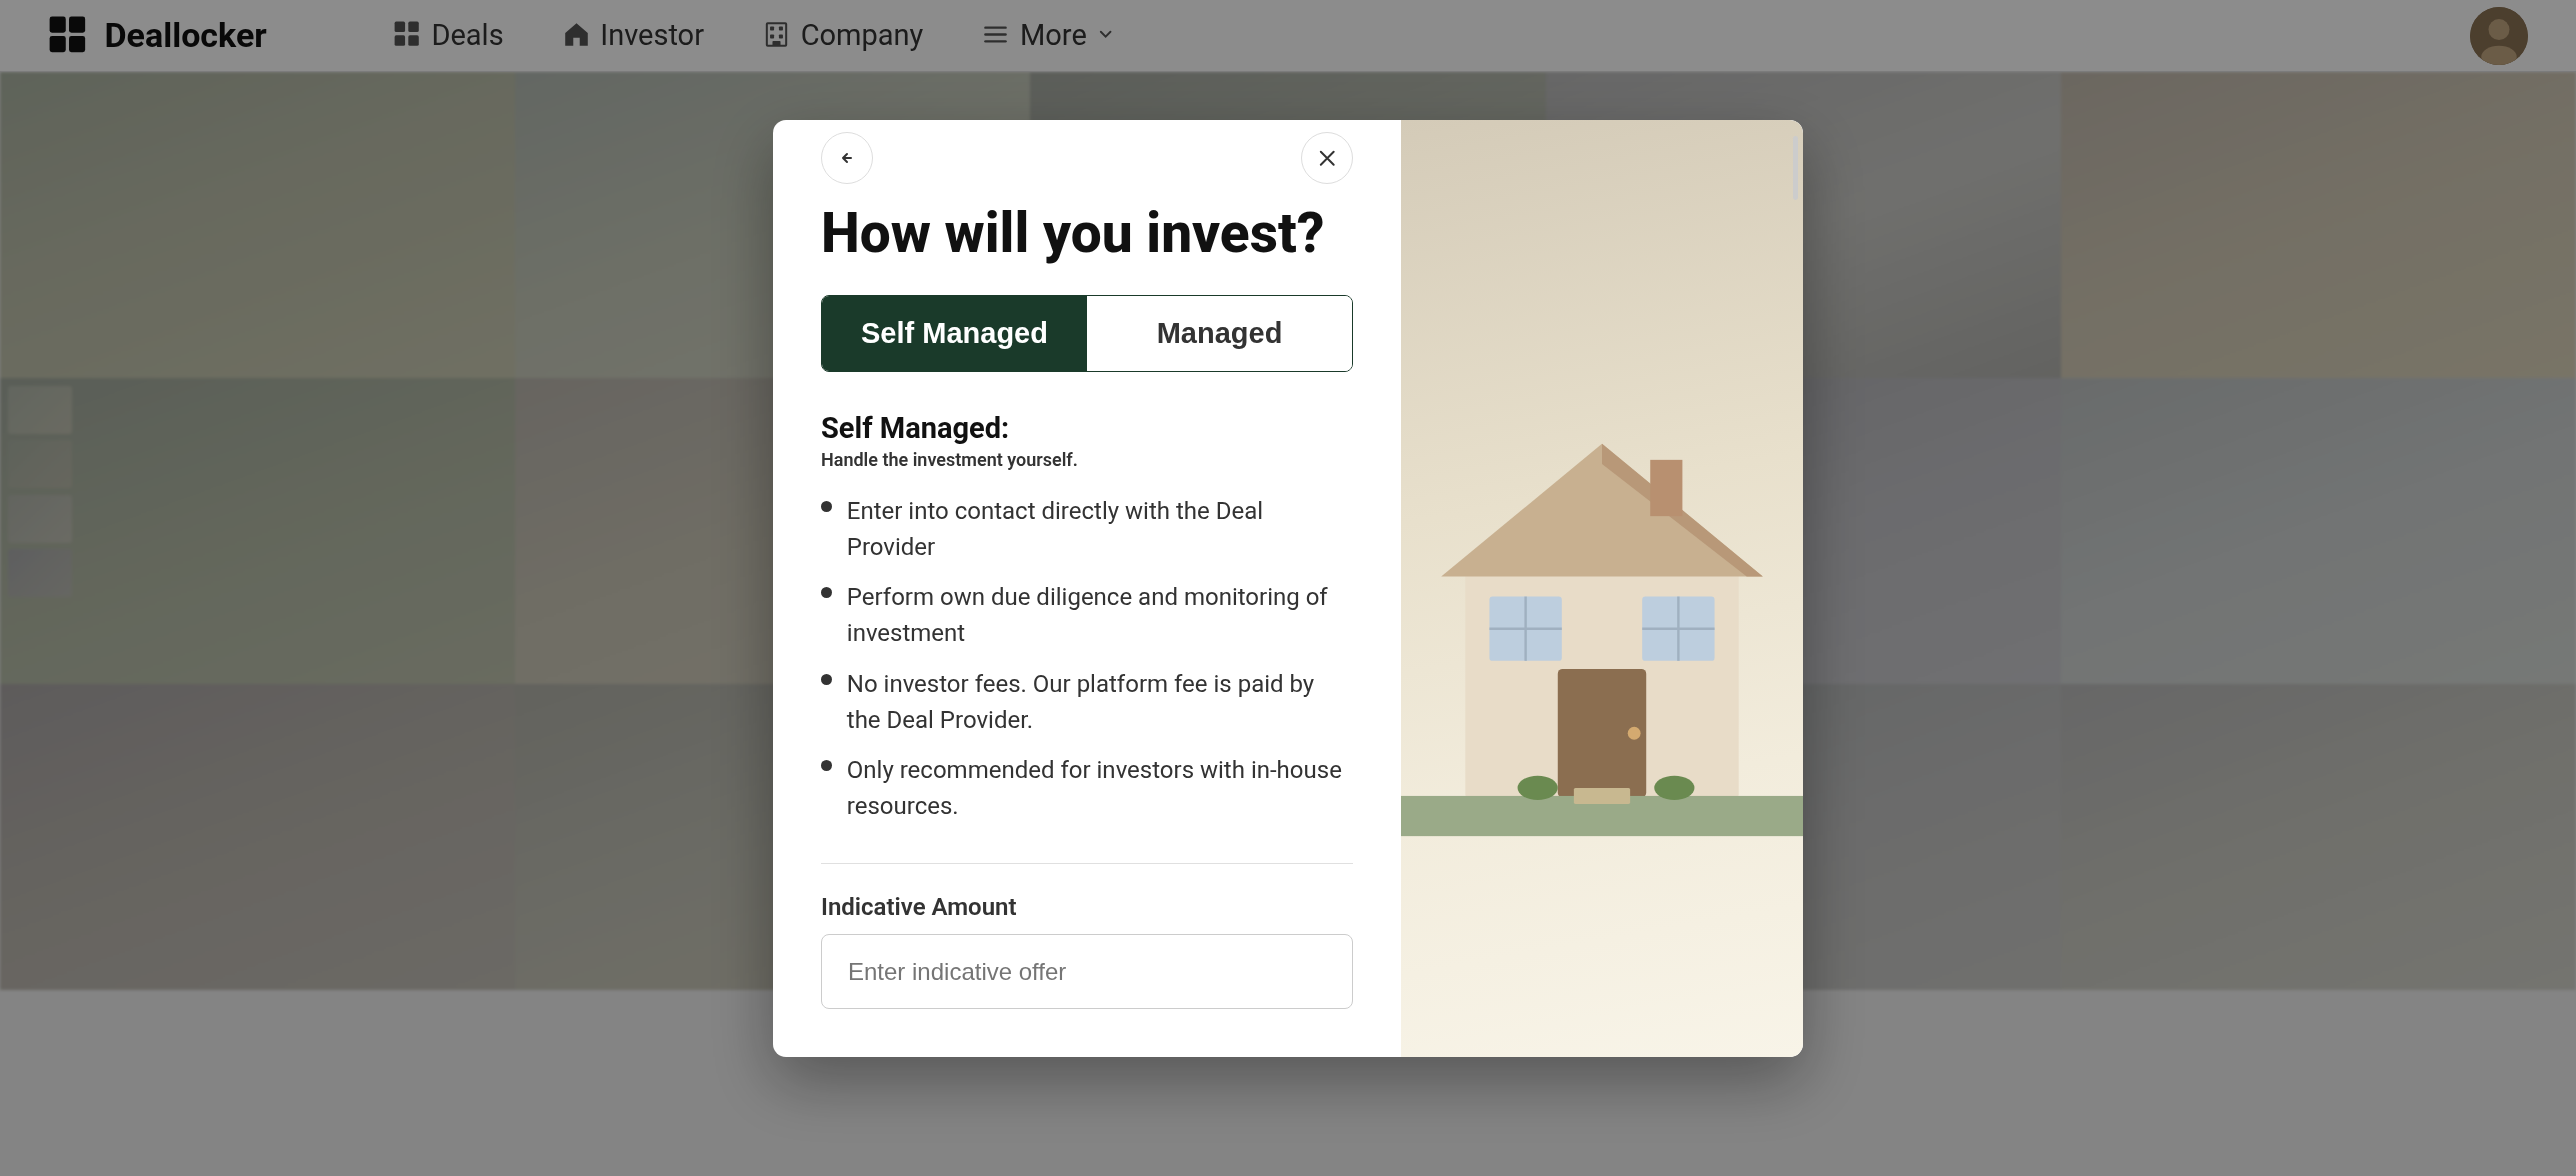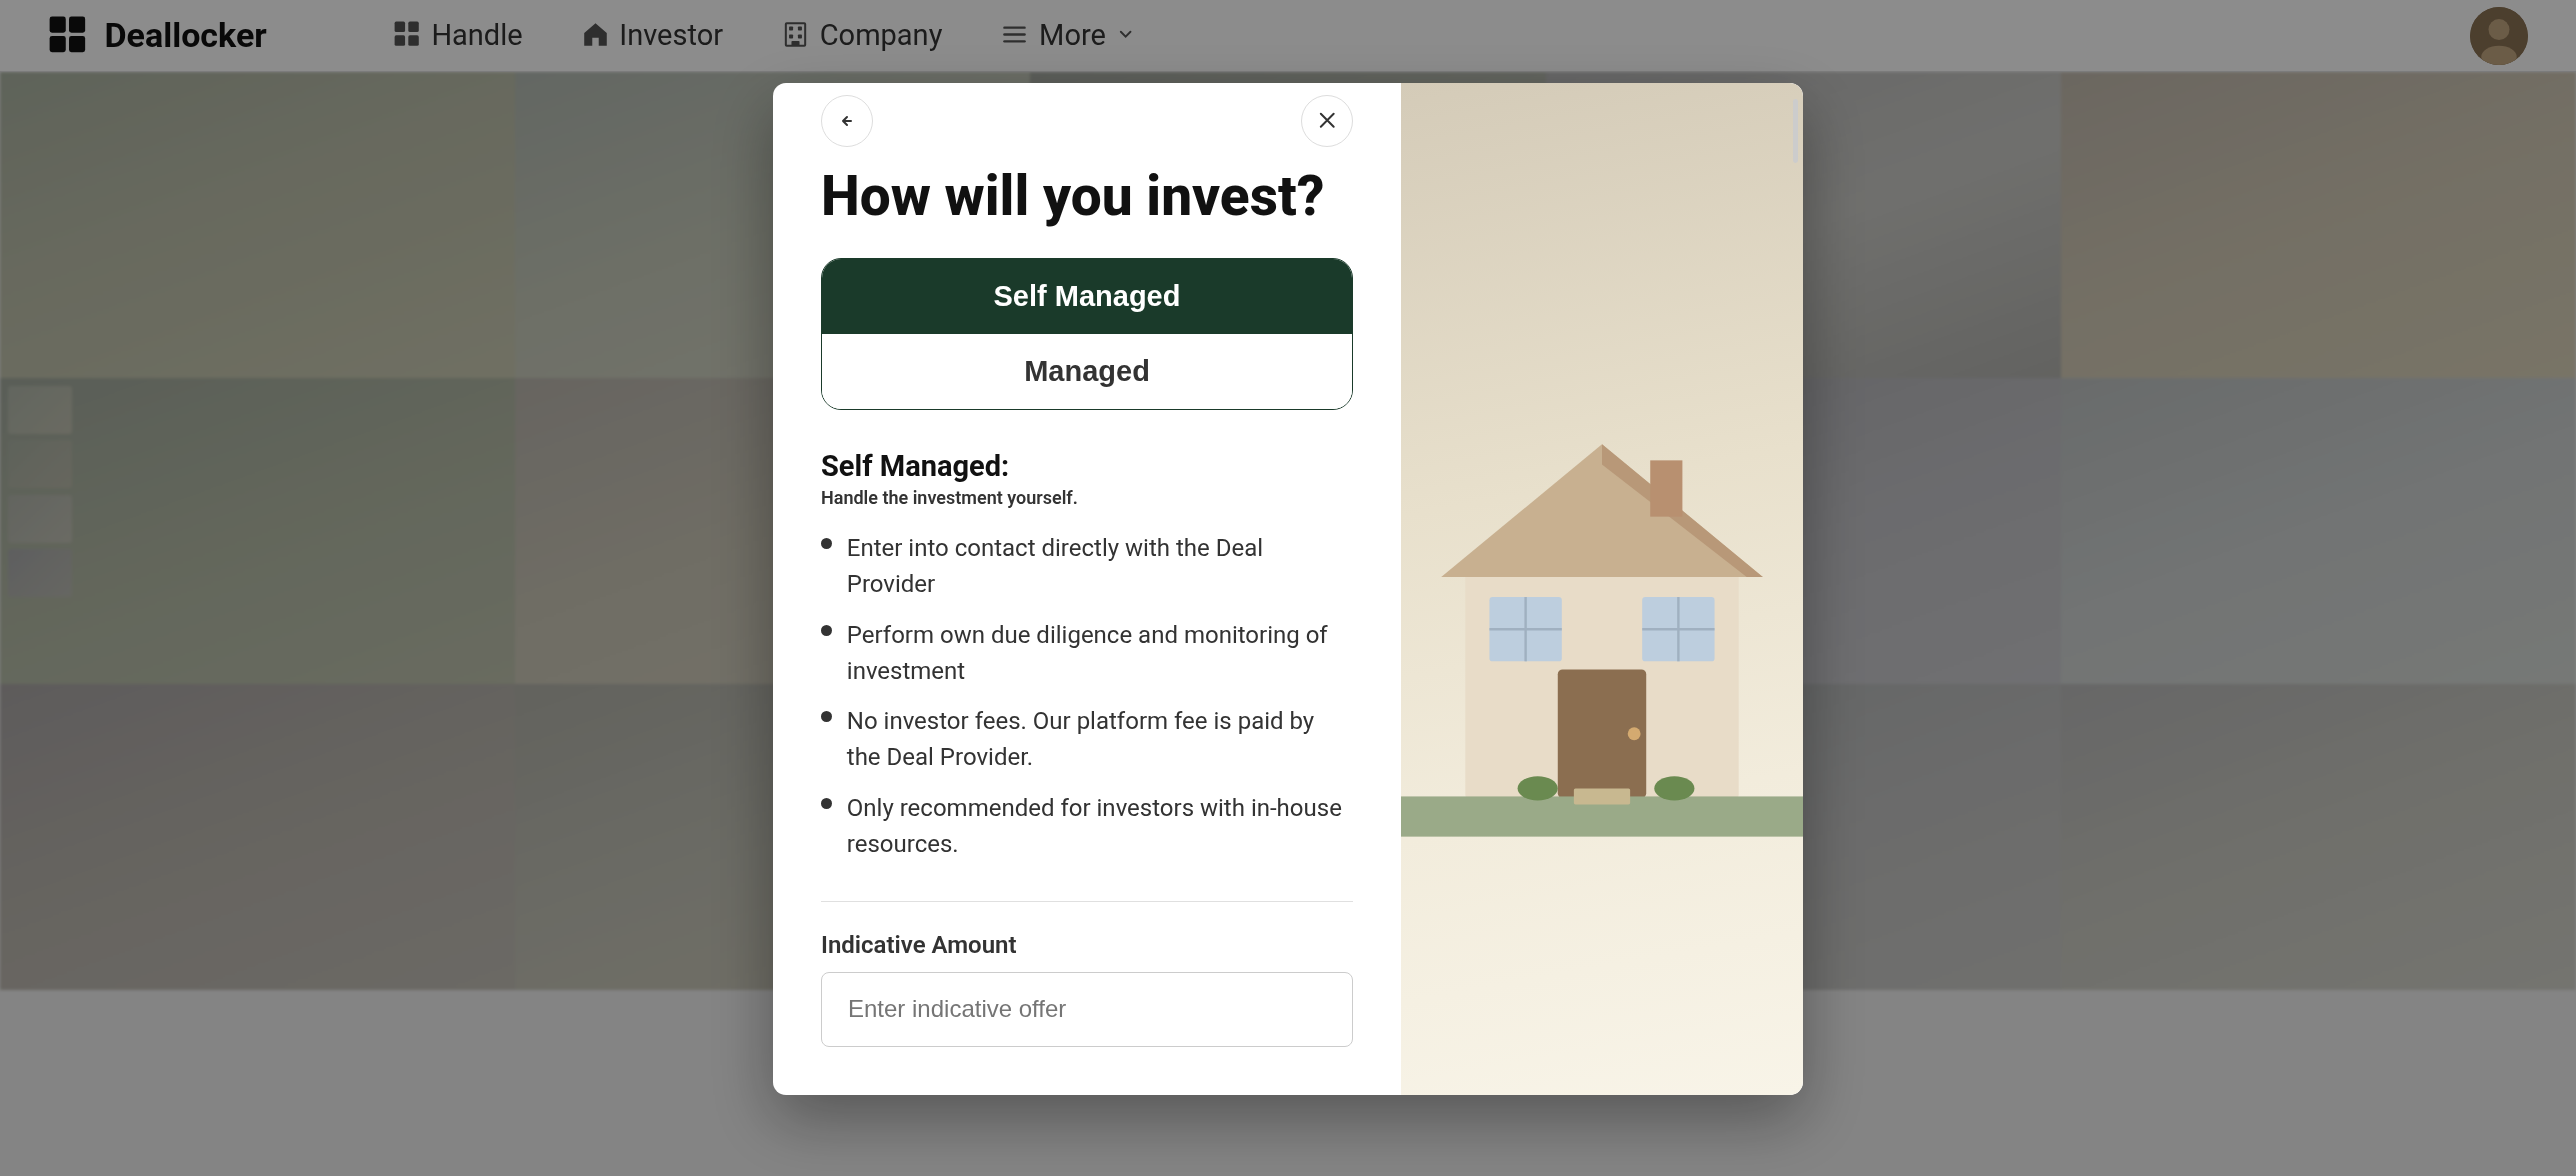--- a/index.html
+++ b/index.html
@@ -200,25 +200,24 @@
       color: #111;
       line-height: 1.2;
       margin-bottom: 29px;
       margin-top: 8px;
     }
 
     
     .toggle-group {
       display: flex;
       width: 100%;
-      border-radius: 20px;
+      border-radius: 8px;
       overflow: hidden;
       border: 1.2px solid #1a3a2a;
       margin-bottom: 39px;
-      flex-direction: column;
     }
 
     .toggle-btn {
       flex: 1;
       padding: 21px 0;
       text-align: center;
       font-size: 29px;
       font-weight: 600;
       cursor: pointer;
       border: none;
@@ -341,21 +340,21 @@
   </a>
 
   <div class="nav-links">
     <a class="nav-link">
       <svg class="nav-link-icon" viewBox="0 0 36 36" fill="none">
         <rect x="2" y="2" width="13" height="13" rx="2" fill="#555"></rect>
         <rect x="19" y="2" width="13" height="13" rx="2" fill="#555"></rect>
         <rect x="2" y="19" width="13" height="13" rx="2" fill="#555"></rect>
         <rect x="19" y="19" width="13" height="13" rx="2" fill="#555"></rect>
       </svg>
-      <span>Handle</span>
+      <span>Deals</span>
     </a>
     <a class="nav-link">
       <svg class="nav-link-icon" viewBox="0 0 36 36" fill="none">
         <path d="M18 4L4 16v16h10V22h8v10h10V16L18 4z" fill="#555"></path>
       </svg>
       <span>Investor</span>
     </a>
     <a class="nav-link">
       <svg class="nav-link-icon" viewBox="0 0 36 36" fill="none">
         <rect x="6" y="4" width="24" height="28" rx="1" fill="none" stroke="#555" stroke-width="2.5"></rect>

